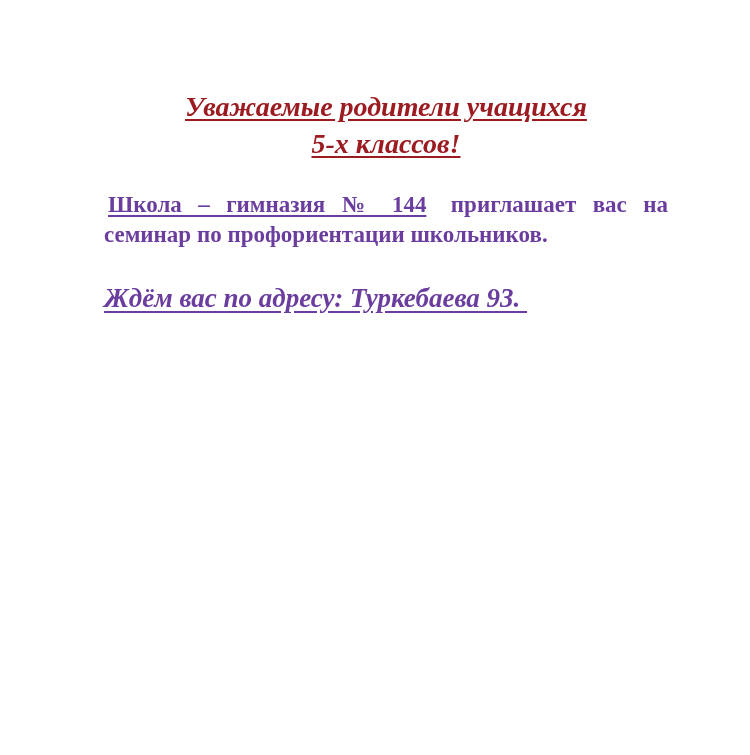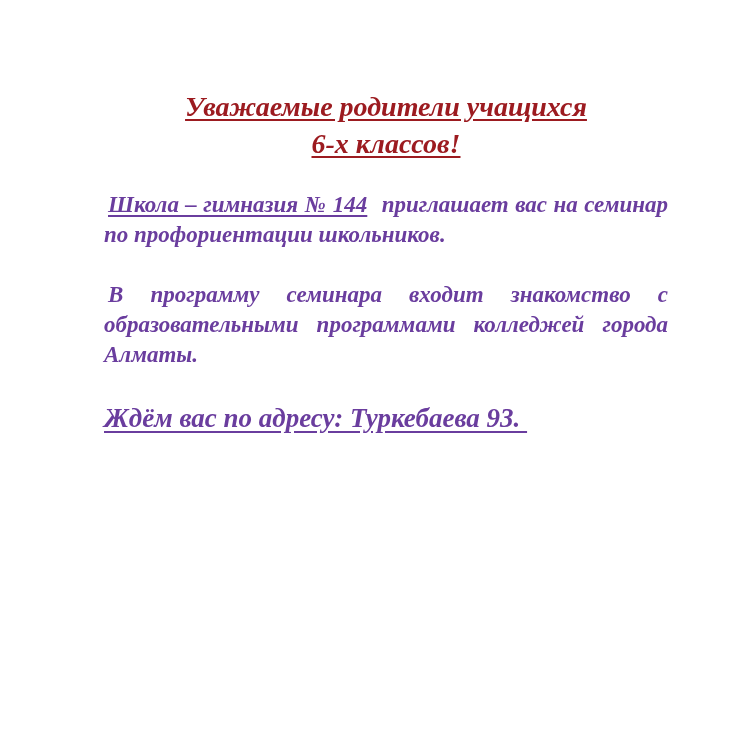--- a/index.html
+++ b/index.html
@@ -29,21 +29,20 @@
     line-height: 37px;
     margin-bottom: 28px;
   }
   .title .title-line {
     text-decoration: underline;
     text-underline-offset: 3px;
   }
   .para {
     color: var(--body-color);
     font-weight: bold;
-    font-style: italic;
     font-size: 23px;
     line-height: 30px;
     text-align: justify;
   }
   .para.gap { margin-top: 30px; }
   .lead {
     text-decoration: underline;
     text-underline-offset: 3px;
   }
   .footer-line {
@@ -58,29 +57,26 @@
   .footer-line.address { margin-top: 33px; }
   .footer-line.phone { margin-top: 8px; }
 </style>
 </head>
 <body>
 
 <div class="doc">
 
   <h1 class="title">
     <span class="title-line">Уважаемые родители учащихся</span><br>
-    <span class="title-line">6-х классов!</span>
+    <span class="title-line">5-х классов!</span>
   </h1>
 
   <p class="para">
     <span class="lead">Школа – гимназия № 144</span><span> приглашает вас на семинар по профориентации школьников.</span>
   </p>
 
 
-  <p class="para gap">
-    <span>В программу семинара входит знакомство с образовательными программами колледжей города Алматы.</span>
-  </p>
 
 
   <p class="footer-line address">Ждём вас по адресу: Туркебаева 93.&nbsp;</p>
 
 
 </div>
 
 </body></html>

